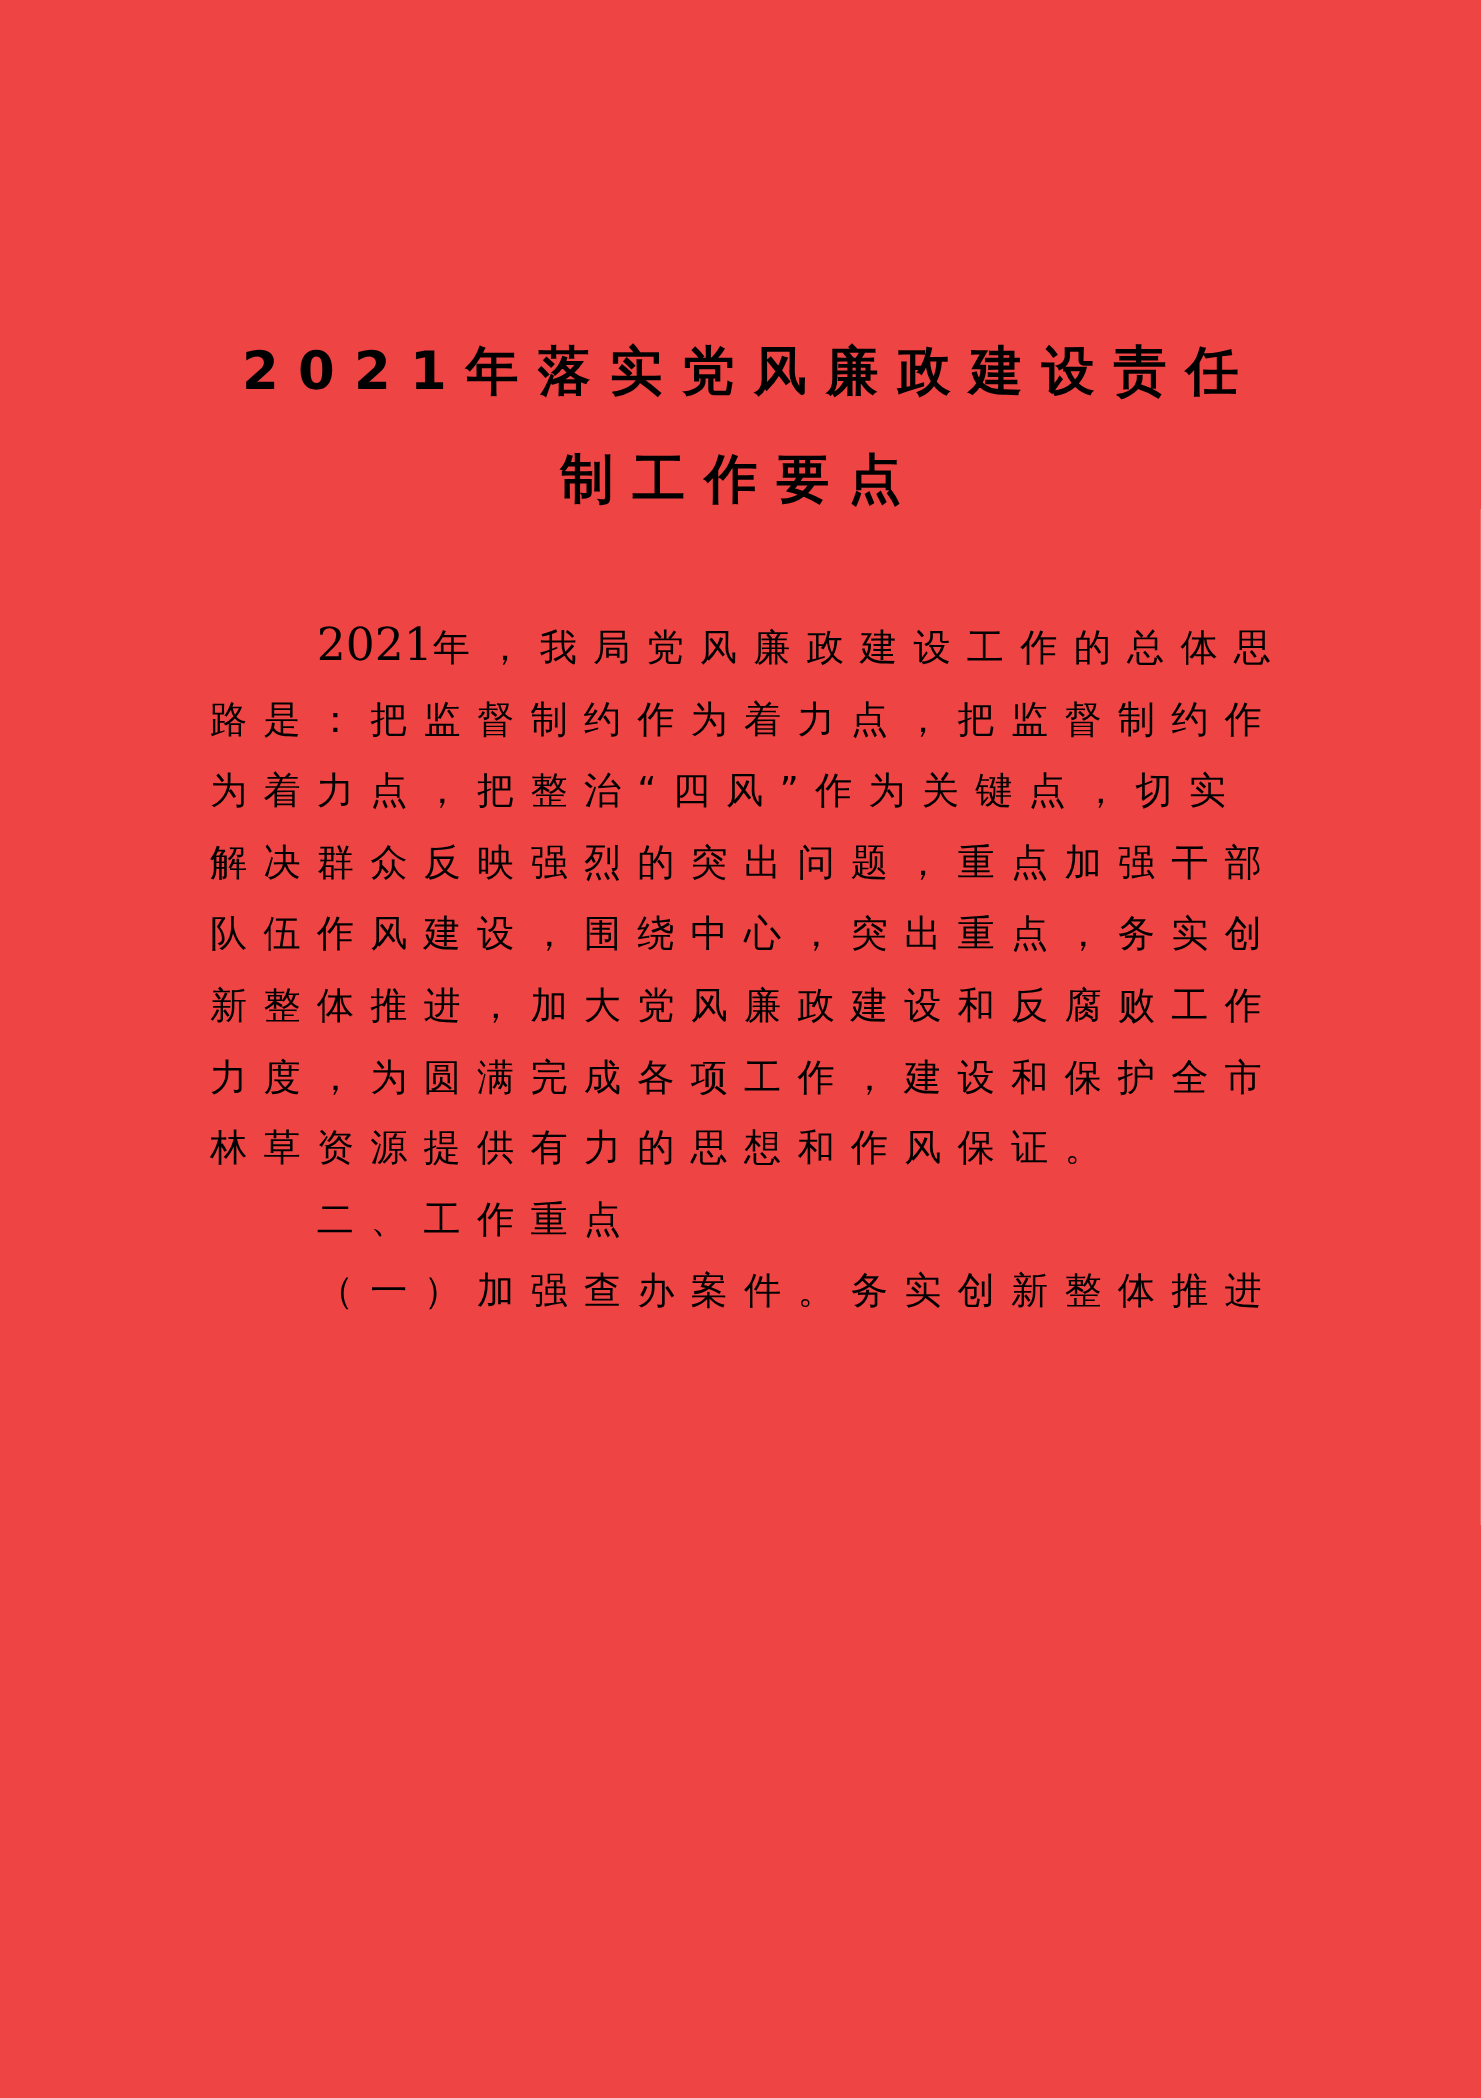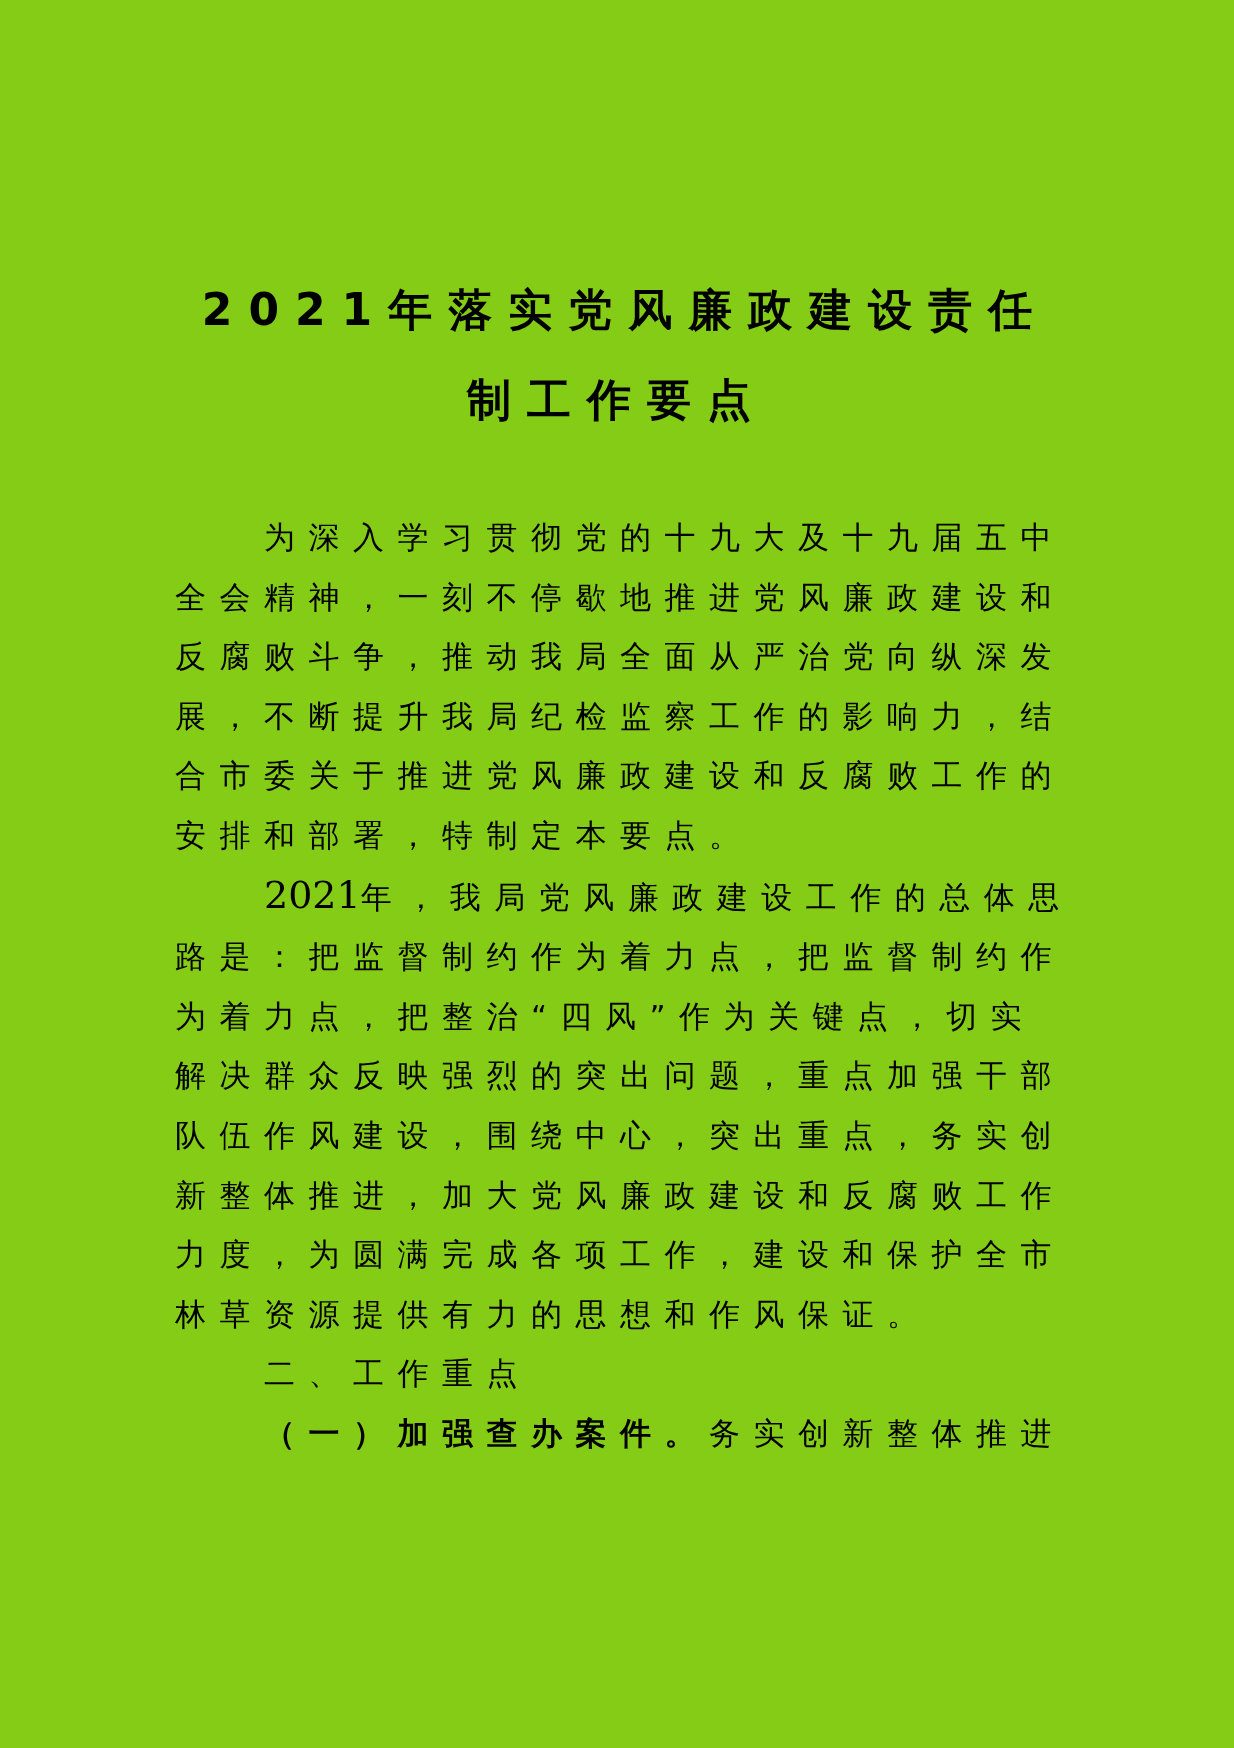--- a/index.html
+++ b/index.html
@@ -13,21 +13,21 @@
     position: relative;
     overflow: hidden;
     color: #000000;
     font-family: "DejaVu Sans", sans-serif;
   }
   .page {
     position: absolute;
     left: 0; top: 0;
     width: 1234px;
     height: 1748px;
-    background: #84cc16;
+    background: #ef4444;
   }
   .title {
     position: absolute;
     left: 0;
     width: 1234px;
     text-align: center;
     font-weight: bold;
     font-size: 44px;
     line-height: 60px;
     letter-spacing: 16px;
@@ -48,32 +48,31 @@
   .body-text p {
     margin: 0;
     padding: 0;
   }
   .indent { text-indent: 89px; }
   .latin {
     font-family: "DejaVu Serif", serif;
     letter-spacing: 0;
     font-size: 38px;
   }
-  .bold { font-weight: bold; }
+  .bold { font-weight: normal; }
 </style>
 </head>
 <body>
 
 <div class="page">
 
   <div class="title l1">2021年落实党风廉政建设责任</div>
   <div class="title l2">制工作要点</div>
 
   <div class="body-text">
-    <p class="indent">为深入学习贯彻党的十九大及十九届五中全会精神，一刻不停歇地推进党风廉政建设和反腐败斗争，推动我局全面从严治党向纵深发展，不断提升我局纪检监察工作的影响力，结合市委关于推进党风廉政建设和反腐败工作的安排和部署，特制定本要点。</p>
 
 
     <p class="indent"><span class="latin">2021</span><span>年，我局党风廉政建设工作的总体思路是：把监督制约作为着力点，把监督制约作为着力点，把整治“四风”作为关键点，切实解决群众反映强烈的突出问题，重点加强干部队伍作风建设，围绕中心，突出重点，务实创新整体推进，加大党风廉政建设和反腐败工作力度，为圆满完成各项工作，建设和保护全市林草资源提供有力的思想和作风保证。</span></p>
 
     <p class="indent">二、工作重点</p>
 
     <p class="indent"><span class="bold">（一）加强查办案件。</span><span>务实创新整体推进</span></p>
   </div>
 
 </div>

